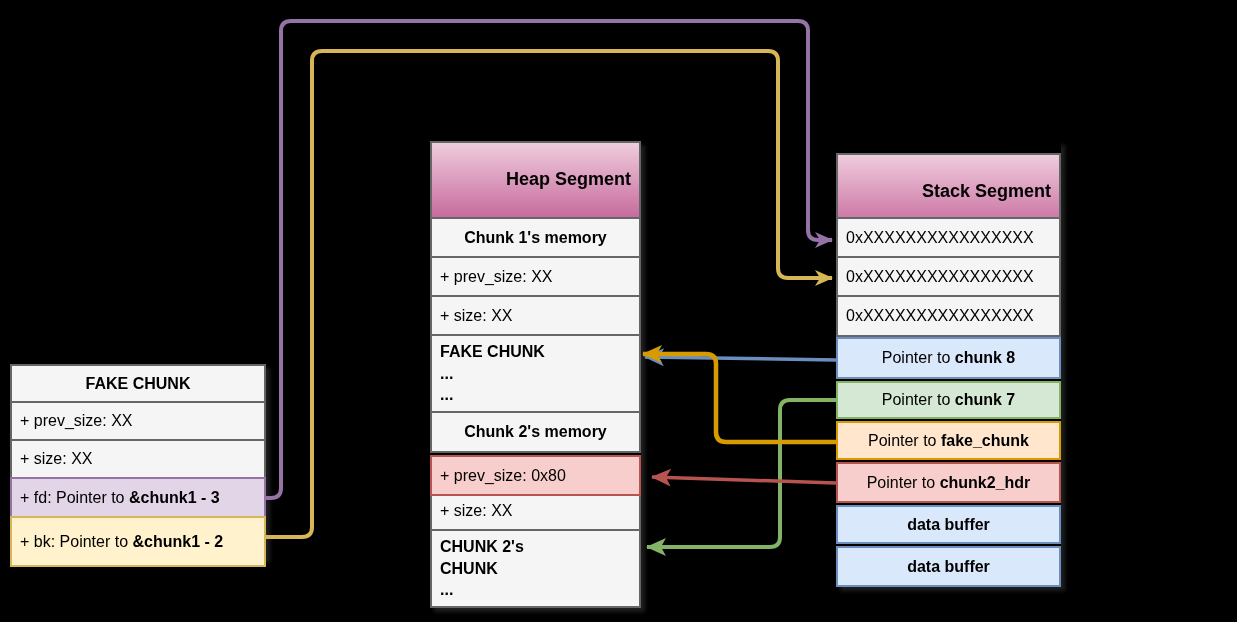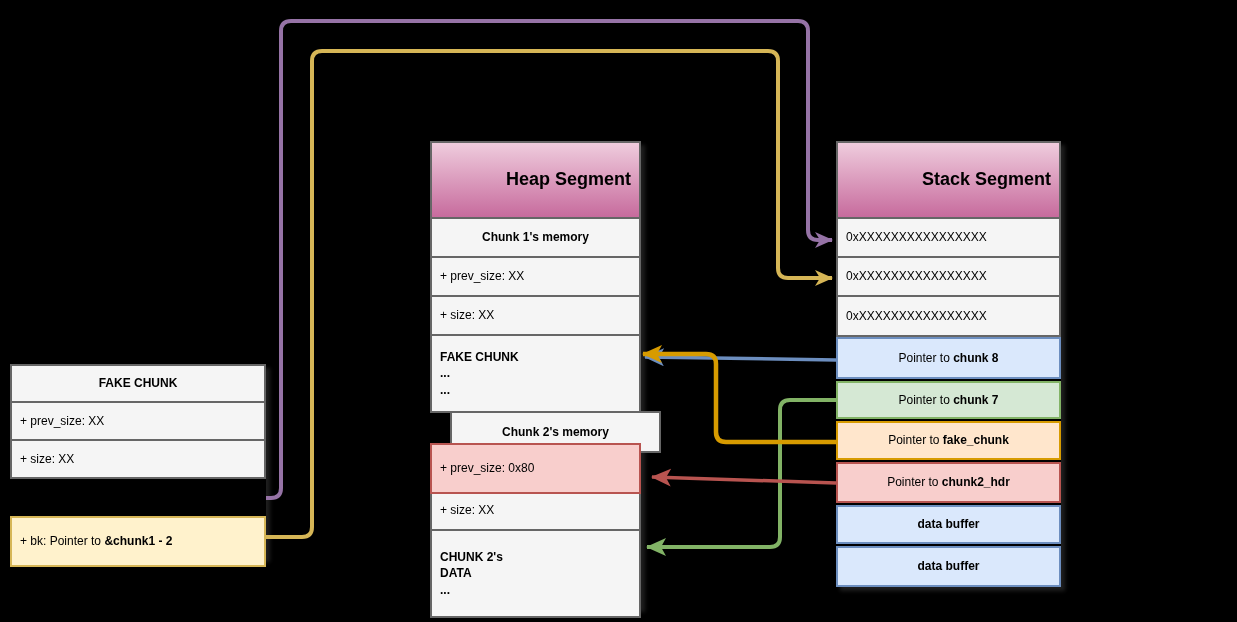--- a/index.html
+++ b/index.html
@@ -7,21 +7,21 @@
     width:1237px;height:622px;position:relative;overflow:hidden;
     background:#000000;
     font-family:"Liberation Sans", sans-serif;
     color:#000;
   }
   .table{position:absolute;box-shadow:4px 4px 4px rgba(90,90,90,0.35);}
   .row{
     position:absolute;left:0;width:100%;box-sizing:border-box;
     border:2px solid #666666;background:#f5f5f5;
     display:flex;align-items:center;
-    font-size:12px;line-height:1.2;padding:0 8px;white-space:nowrap;
+    font-size:16px;line-height:1.2;padding:0 8px;white-space:nowrap;
   }
   .center{justify-content:center;}
   .bold{font-weight:bold;}
   .b{font-weight:bold;white-space:pre;}
   .pre{white-space:pre;}
   .seg-header{
     background:linear-gradient(180deg,#efccdd 0%,#c76b9d 100%);
     font-weight:bold;font-size:18px;justify-content:flex-end;
   }
   .fill-purple{background:#e1d5e7;border-color:#9673a6;}
@@ -40,20 +40,24 @@
 <div class="table" style="left:10px;top:364px;width:256px;height:194px;">
   <div class="row center bold" style="top:0;height:39px;">
     <span>FAKE CHUNK</span>
   </div>
   <div class="row" style="top:37px;height:40px;">
     <span>+ prev_size: XX</span>
   </div>
   <div class="row" style="top:75px;height:40px;">
     <span>+ size: XX</span>
   </div>
+  <div class="row fill-purple" style="top:113px;height:41px;">
+    <span class="pre">+ fd: Pointer to </span>
+      <span class="b">&amp;chunk1 - 3</span>
+  </div>
   <div class="row fill-yellow" style="top:152px;height:51px;">
     <span class="pre">+ bk: Pointer to </span>
       <span class="b">&amp;chunk1 - 2</span>
   </div>
 </div>
 
 <div class="table" style="left:430px;top:141px;width:211px;height:467px;">
   <div class="row seg-header" style="top:0;height:78px;">
     <span>Heap Segment</span>
   </div>
@@ -64,38 +68,38 @@
     <span>+ prev_size: XX</span>
   </div>
   <div class="row" style="top:154px;height:41px;">
     <span>+ size: XX</span>
   </div>
   <div class="row multiline" style="top:193px;height:79px;">
     <div>FAKE CHUNK</div>
     <div>...</div>
     <div>...</div>
   </div>
-  <div class="row center bold" style="top:270px;height:42px;margin-left:20px;">
+  <div class="row center bold" style="top:270px;height:42px;">
     <span>Chunk 2's memory</span>
   </div>
   <div class="row" style="top:349px;height:41px;">
     <span>+ size: XX</span>
   </div>
-  <div class="row multiline" style="top:388px;height:89px;">
+  <div class="row multiline" style="top:388px;height:79px;">
     <div>CHUNK 2's</div>
-    <div>DATA</div>
+    <div>CHUNK</div>
     <div>...</div>
   </div>
-  <div class="row fill-red" style="top:302px;height:51px;">
+  <div class="row fill-red" style="top:314px;height:41px;">
     <span>+ prev_size: 0x80</span>
   </div>
 </div>
 
 <div class="table" style="left:836px;top:141px;width:225px;height:446px;">
-  <div class="row seg-header" style="top:0;height:78px;">
+  <div class="row seg-header" style="top:12px;height:78px;">
     <span>Stack Segment</span>
   </div>
   <div class="row" style="top:76px;height:41px;">
     <span>0xXXXXXXXXXXXXXXXX</span>
   </div>
   <div class="row" style="top:115px;height:41px;">
     <span>0xXXXXXXXXXXXXXXXX</span>
   </div>
   <div class="row" style="top:154px;height:42px;">
     <span>0xXXXXXXXXXXXXXXXX</span>

